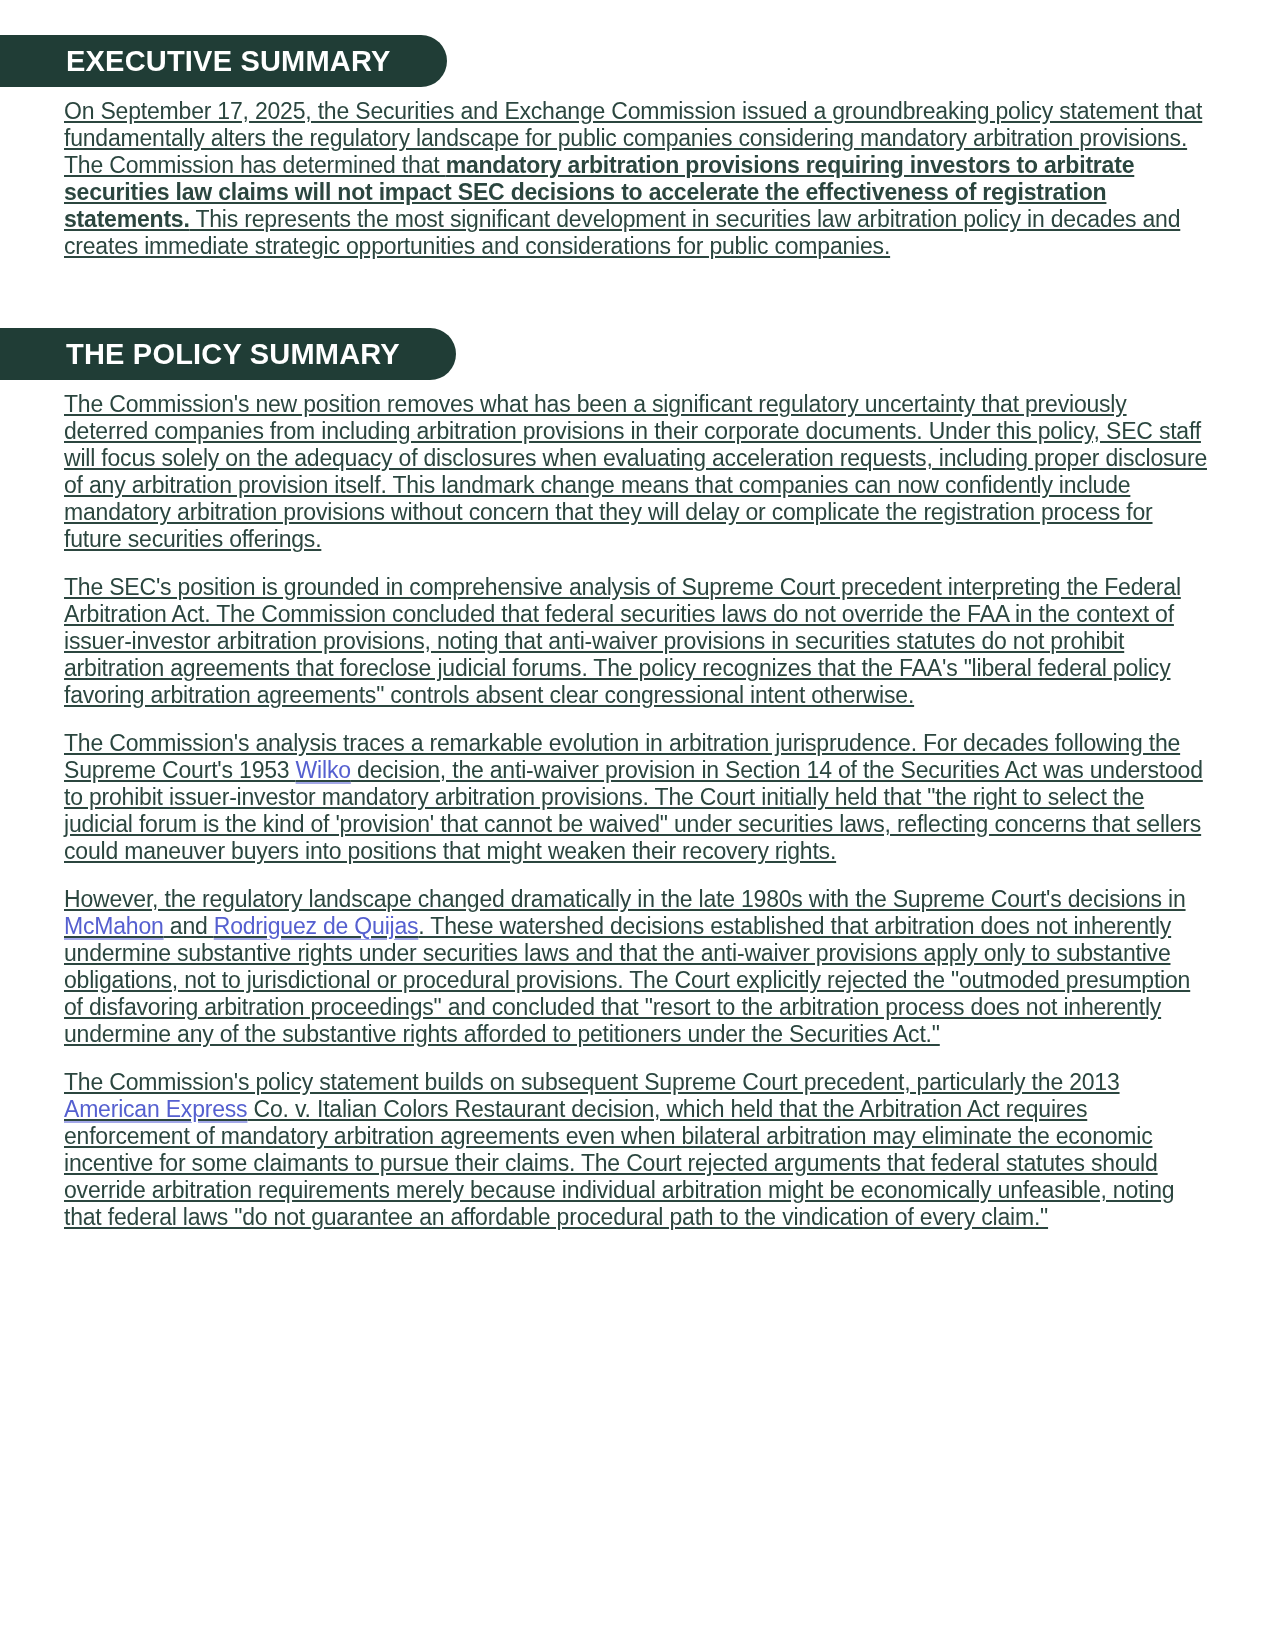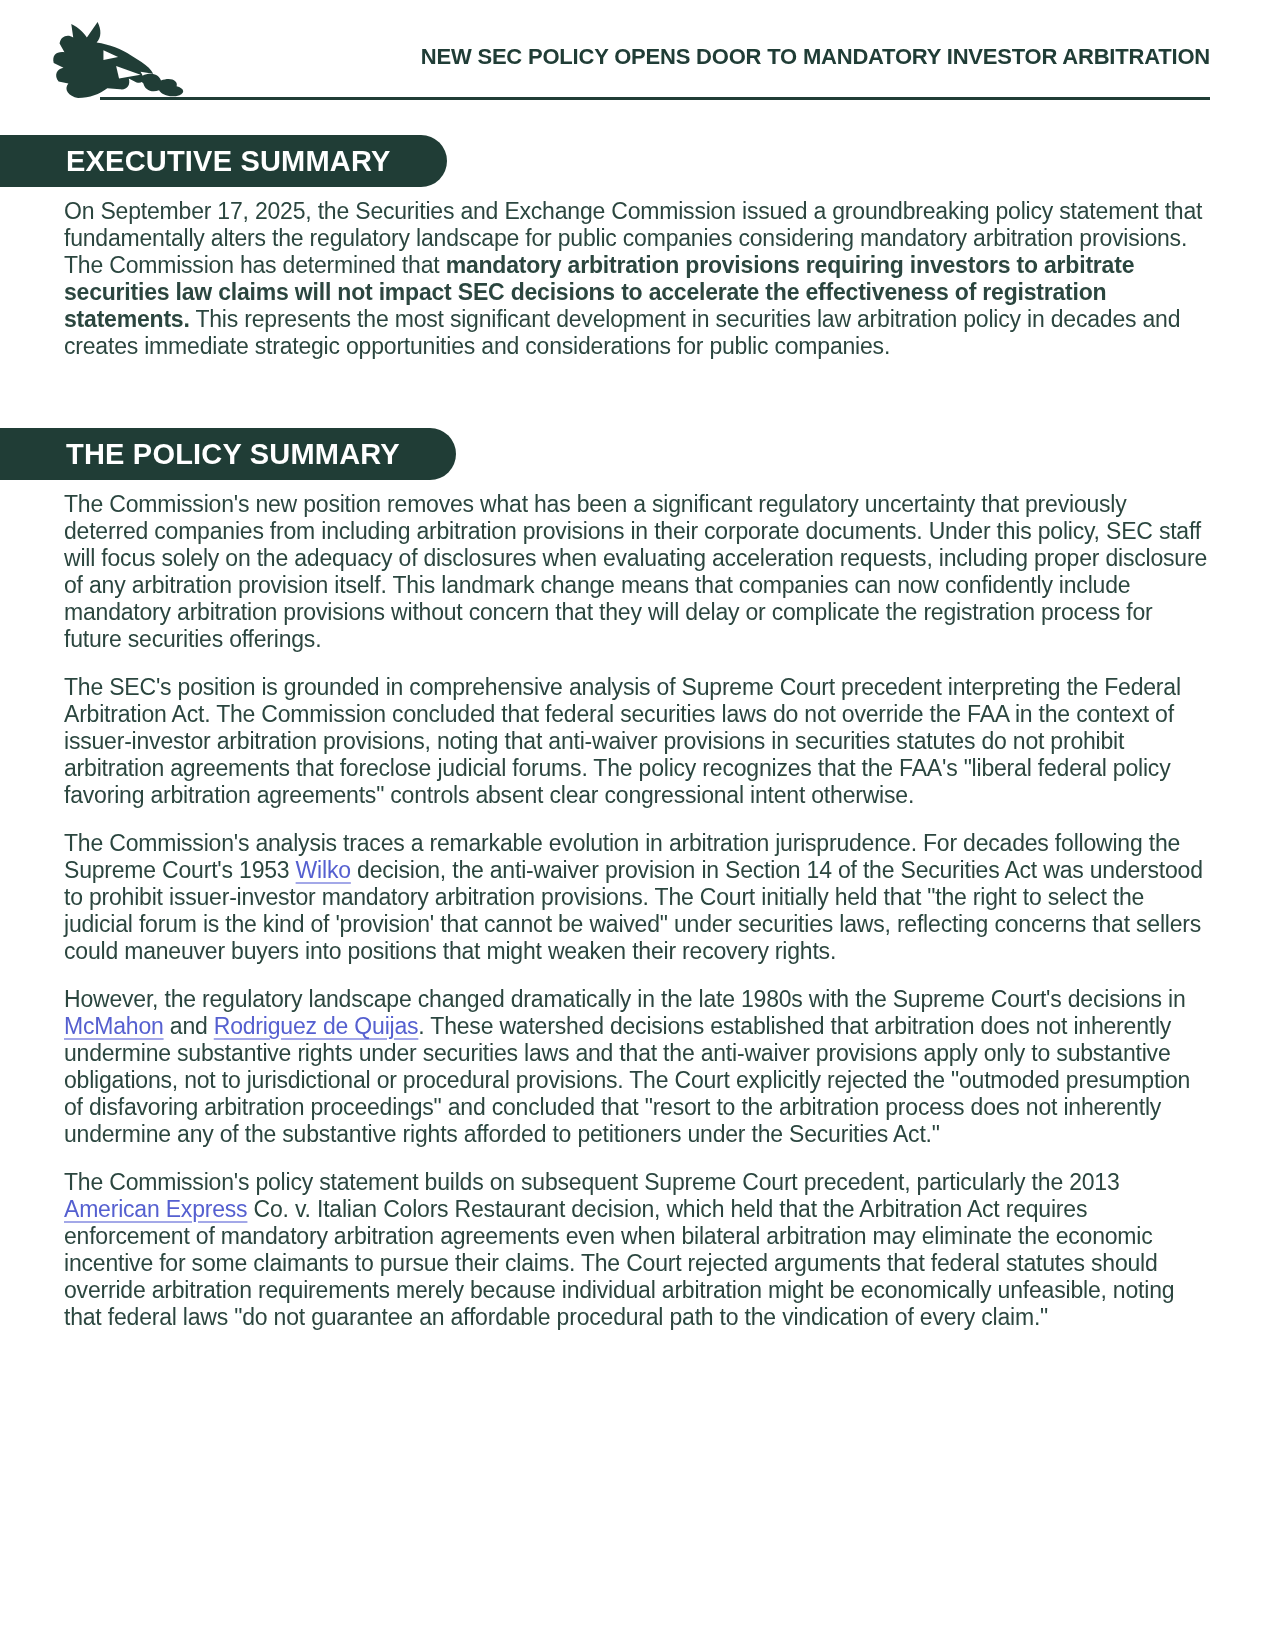--- a/index.html
+++ b/index.html
@@ -34,66 +34,36 @@
     margin:47px 0 11px 0;
   }
   section.first .pill{margin-top:35px;}
   h2{margin:0;}
   
   .para{
     margin:0 64px 21px 64px;
     font-size:23px;line-height:27px;letter-spacing:-0.2px;
     color:var(--body-color,#2b463f);
     text-align:left;
+    text-decoration:underline;
   }
   .para strong{font-weight:700;color:var(--body-color,#2b463f);}
   .para a{
     color:var(--link-color,#5560d0);
     text-decoration:underline;
     text-decoration-color:#a3a8e8;
     text-decoration-thickness:2px;
     text-underline-offset:4px;
   }
 </style>
 </head>
 <body>
 
 <div class="page">
 
-  <header class="header">
-    <svg class="logo" viewBox="0 0 150 80" xmlns="http://www.w3.org/2000/svg" aria-hidden="true">
-
-      <path fill="currentColor" d="M31,78
-        C21,76 16,69 21,63
-        L11,61 C6,55 9,48 16,47
-        L6,42 C4,34 9,30 17,31
-        L12,22 C13,15 20,12 26,16
-        L24,2 C32,6 37,11 40,16
-        L51,0 C55,8 55,16 50,21
-        C63,23 76,28 85,34
-        L96,41 C102,45 106,49 108,53
-        L95,51 C100,58 98,64 91,62
-        L83,58 C85,65 81,70 74,69
-        L61,68 C53,74 43,78 31,78 Z"></path>
-
-      <path fill="#ffffff" d="M57,29 L72,36 L57,39 Z"></path>
-
-      <path fill="#ffffff" d="M70,45 L95,54 L73,58 Z"></path>
-
-      <path fill="currentColor" d="M97,55
-        C106,51 114,54 116,60
-        C126,56 134,60 132,66
-        C140,68 141,73 135,75
-        C126,78 117,75 114,70
-        C106,73 99,69 98,63
-        C94,59 94,57 97,55 Z"></path>
-    </svg>
-    <div class="title">NEW SEC POLICY OPENS DOOR TO MANDATORY INVESTOR ARBITRATION</div>
-    <div class="rule"></div>
-  </header>
 
   <main>
 
     <section class="first">
       <h2 class="pill">EXECUTIVE SUMMARY</h2>
       <p class="para"><span>On September 17, 2025, the Securities and Exchange Commission issued a groundbreaking policy statement that fundamentally alters the regulatory landscape for public companies considering mandatory arbitration provisions. The Commission has determined that </span><strong>mandatory arbitration provisions requiring investors to arbitrate securities law claims will not impact SEC decisions to accelerate the effectiveness of registration statements.</strong><span> This represents the most significant development in securities law arbitration policy in decades and creates immediate strategic opportunities and considerations for public companies.</span></p>
     </section>
 
     <section>
       <h2 class="pill">THE POLICY SUMMARY</h2>

